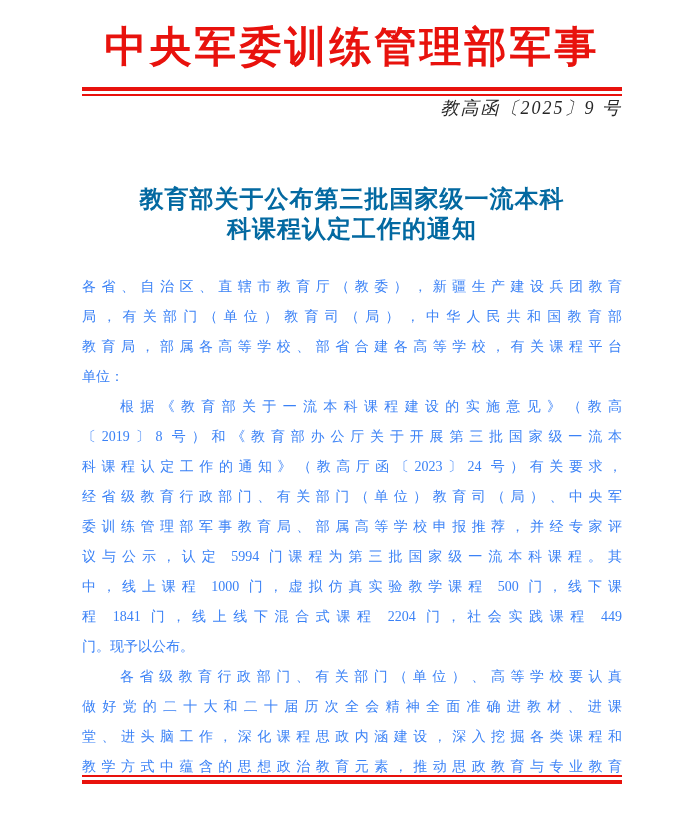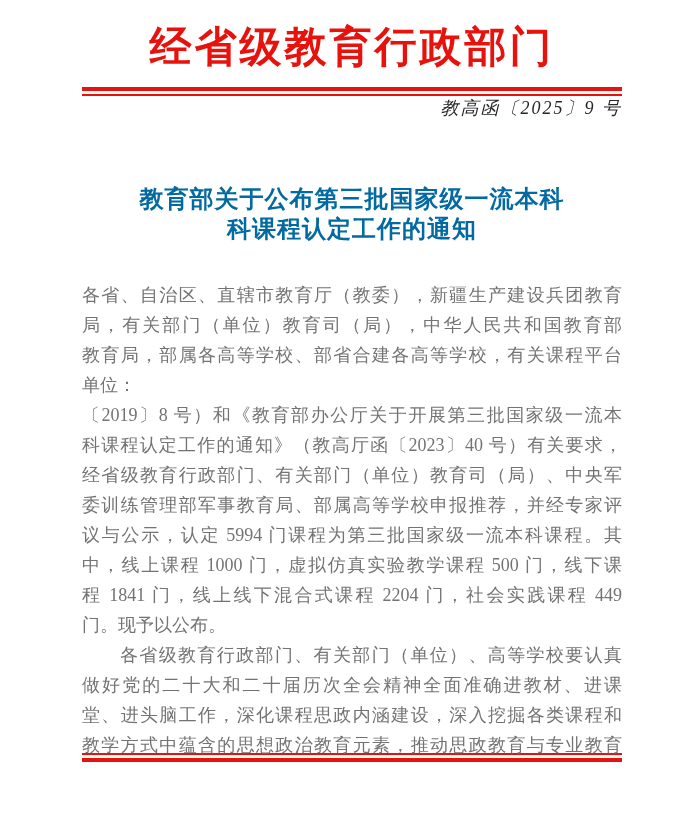--- a/index.html
+++ b/index.html
@@ -44,59 +44,60 @@
   .notice-title {
     margin-top: 64px;
     font-size: 24px;
     line-height: 30px;
     font-weight: bold;
     text-align: center;
     letter-spacing: 1px;
     color: #0369a1;
   }
   .body-text {
-    margin-top: 36px;
-    font-size: 18px;
+    margin-top: 28px;
+    font-size: 14px;
     line-height: 30px;
-    color: #737373;
+    color: #3b82f6;
   }
   .body-line {
     text-align: justify;
     text-align-last: justify;
   }
   .body-line.indent { text-indent: 38px; }
   .body-line.para-end { text-align-last: left; }
   .rule-bottom { margin-top: -7px; }
 </style>
 </head>
 <body>
 
 <div class="page">
 
-  <div class="letterhead">经省级教育行政部门</div>
+  <div class="letterhead">中央军委训练管理部军事</div>
 
   <div class="double-rule">
     <div class="rule-thick gap-after"></div>
     <div class="rule-thin"></div>
   </div>
 
   <div class="doc-number">教高函〔2025〕9 号</div>
 
   <div class="notice-title">
     <div>教育部关于公布第三批国家级一流本科</div>
     <div>科课程认定工作的通知</div>
   </div>
 
   <div class="body-text">
       <div class="body-line">各省、自治区、直辖市教育厅（教委），新疆生产建设兵团教育</div>
       <div class="body-line">局，有关部门（单位）教育司（局），中华人民共和国教育部</div>
       <div class="body-line">教育局，部属各高等学校、部省合建各高等学校，有关课程平台</div>
       <div class="body-line para-end">单位：</div>
+      <div class="body-line indent">根据《教育部关于一流本科课程建设的实施意见》（教高</div>
       <div class="body-line">〔2019〕8 号）和《教育部办公厅关于开展第三批国家级一流本</div>
-      <div class="body-line">科课程认定工作的通知》（教高厅函〔2023〕40 号）有关要求，</div>
+      <div class="body-line">科课程认定工作的通知》（教高厅函〔2023〕24 号）有关要求，</div>
       <div class="body-line">经省级教育行政部门、有关部门（单位）教育司（局）、中央军</div>
       <div class="body-line">委训练管理部军事教育局、部属高等学校申报推荐，并经专家评</div>
       <div class="body-line">议与公示，认定 5994 门课程为第三批国家级一流本科课程。其</div>
       <div class="body-line">中，线上课程 1000 门，虚拟仿真实验教学课程 500 门，线下课</div>
       <div class="body-line">程 1841 门，线上线下混合式课程 2204 门，社会实践课程 449</div>
       <div class="body-line para-end">门。现予以公布。</div>
       <div class="body-line indent">各省级教育行政部门、有关部门（单位）、高等学校要认真</div>
       <div class="body-line">做好党的二十大和二十届历次全会精神全面准确进教材、进课</div>
       <div class="body-line">堂、进头脑工作，深化课程思政内涵建设，深入挖掘各类课程和</div>
       <div class="body-line">教学方式中蕴含的思想政治教育元素，推动思政教育与专业教育</div>

